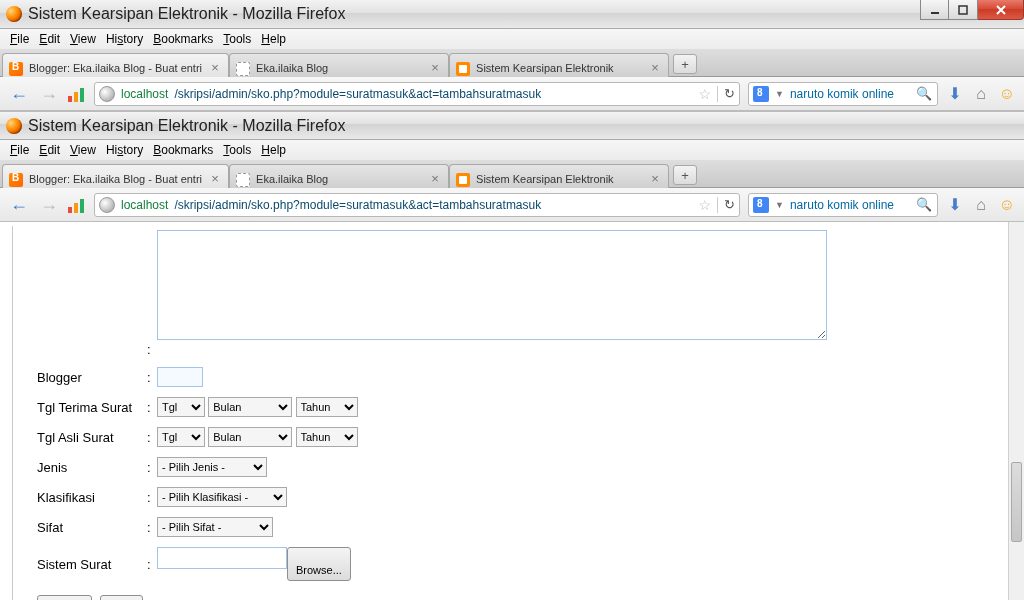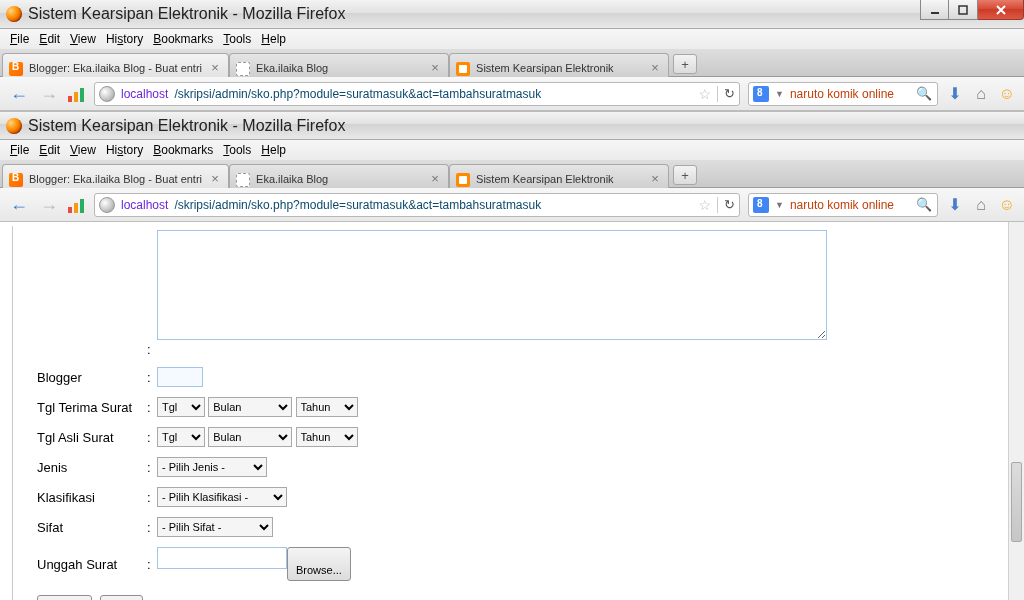--- a/index.html
+++ b/index.html
@@ -87,34 +87,34 @@
     display:flex; align-items:center; gap:8px; padding: 0 8px;
   }
   .nav-arrow { width:22px; height:22px; display:flex; align-items:center; justify-content:center; color:#3a7bd5; font-size:18px; font-weight:bold; }
   .nav-arrow.disabled { color:#b8b8b8; }
   .seo-icon svg { display:block; }
   .urlbar {
     flex:1; height:24px; background:#fff; border:1px solid #b8b8b8; border-radius:3px;
     display:flex; align-items:center; padding:0 4px; gap:6px; font-size:12px; color:#333;
   }
   .urlbar .globe { width:16px; height:16px; border-radius:50%; background: radial-gradient(circle at 35% 35%, #fff 0%, #ccc 50%, #999 100%); border:1px solid #999; flex-shrink:0;}
-  .urlbar .url-host { color:#6d28d9; }
+  .urlbar .url-host { color:#15803d; }
   .urlbar .url-path { color:#0c4a6e; }
   .urlbar .spacer { flex:1; }
   .urlbar .star { color:#bbb; font-size:14px; }
   .urlbar .divider { width:1px; height:16px; background:#ccc; }
   .urlbar .reload { color:#555; font-size:13px; }
   .searchbar {
     width:190px; height:24px; background:#fff; border:1px solid #b8b8b8; border-radius:3px;
     display:flex; align-items:center; padding:0 4px; gap:6px; font-size:12px;
   }
   .searchbar .g-icon { width:16px; height:16px; background:#4285f4; border-radius:2px; position:relative; flex-shrink:0; }
   .searchbar .g-icon::after { content:"8"; color:#fff; font-size:10px; position:absolute; left:4px; top:1px; font-weight:bold;}
   .searchbar .drop { color:#777; font-size:9px; }
-  .searchbar .q { flex:1; color:#c2410c; }
+  .searchbar .q { flex:1; color:#0369a1; }
   .searchbar .mag { color:#4a7dc9; font-size:13px; }
   .tool-icon { width:18px; height:18px; display:flex; align-items:center; justify-content:center; color:#5a7fb0; font-size:16px; }
   .tool-icon.down { color:#4a7dc9; }
   .tool-icon.home { color:#7d7d7d; }
   .tool-icon.smiley { color:#f5a623; }
 
   
   .content-white {
     background:#fff; height: 100%;
   }
@@ -359,21 +359,21 @@
         <select class="sel klas"><option>- Pilih Klasifikasi -</option></select>
       </div>
 
       <div class="row">
         <div class="label">Sifat</div>
         <div class="colon">:</div>
         <select class="sel sifat"><option>- Pilih Sifat -</option></select>
       </div>
 
       <div class="row">
-        <div class="label">Unggah Surat</div>
+        <div class="label">Sistem Surat</div>
         <div class="colon">:</div>
         <div class="file-wrap">
           <input class="file-text" style="">
           <button class="file-btn">Browse...</button>
         </div>
       </div>
 
       <div class="btns">
         <button class="btn">Simpan</button>
         <button class="btn">Batal</button>

